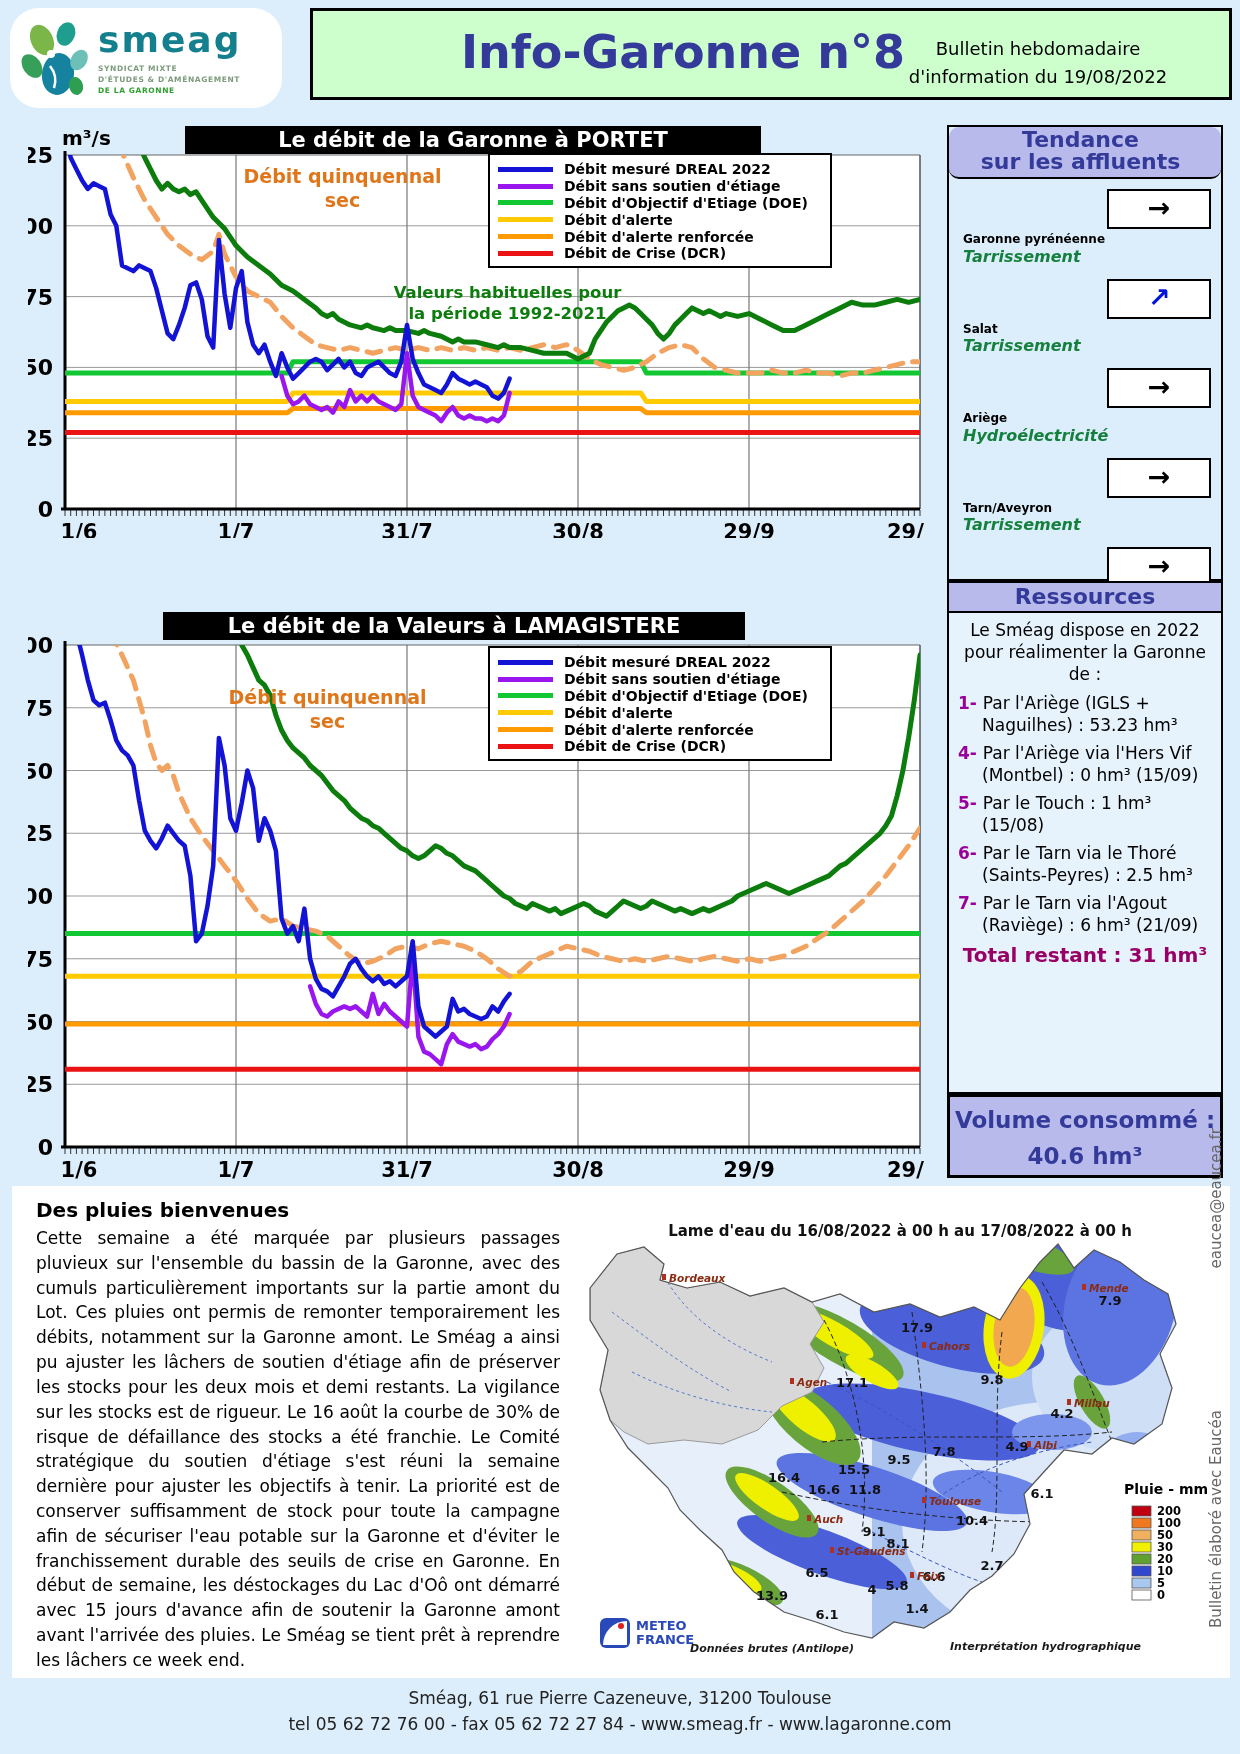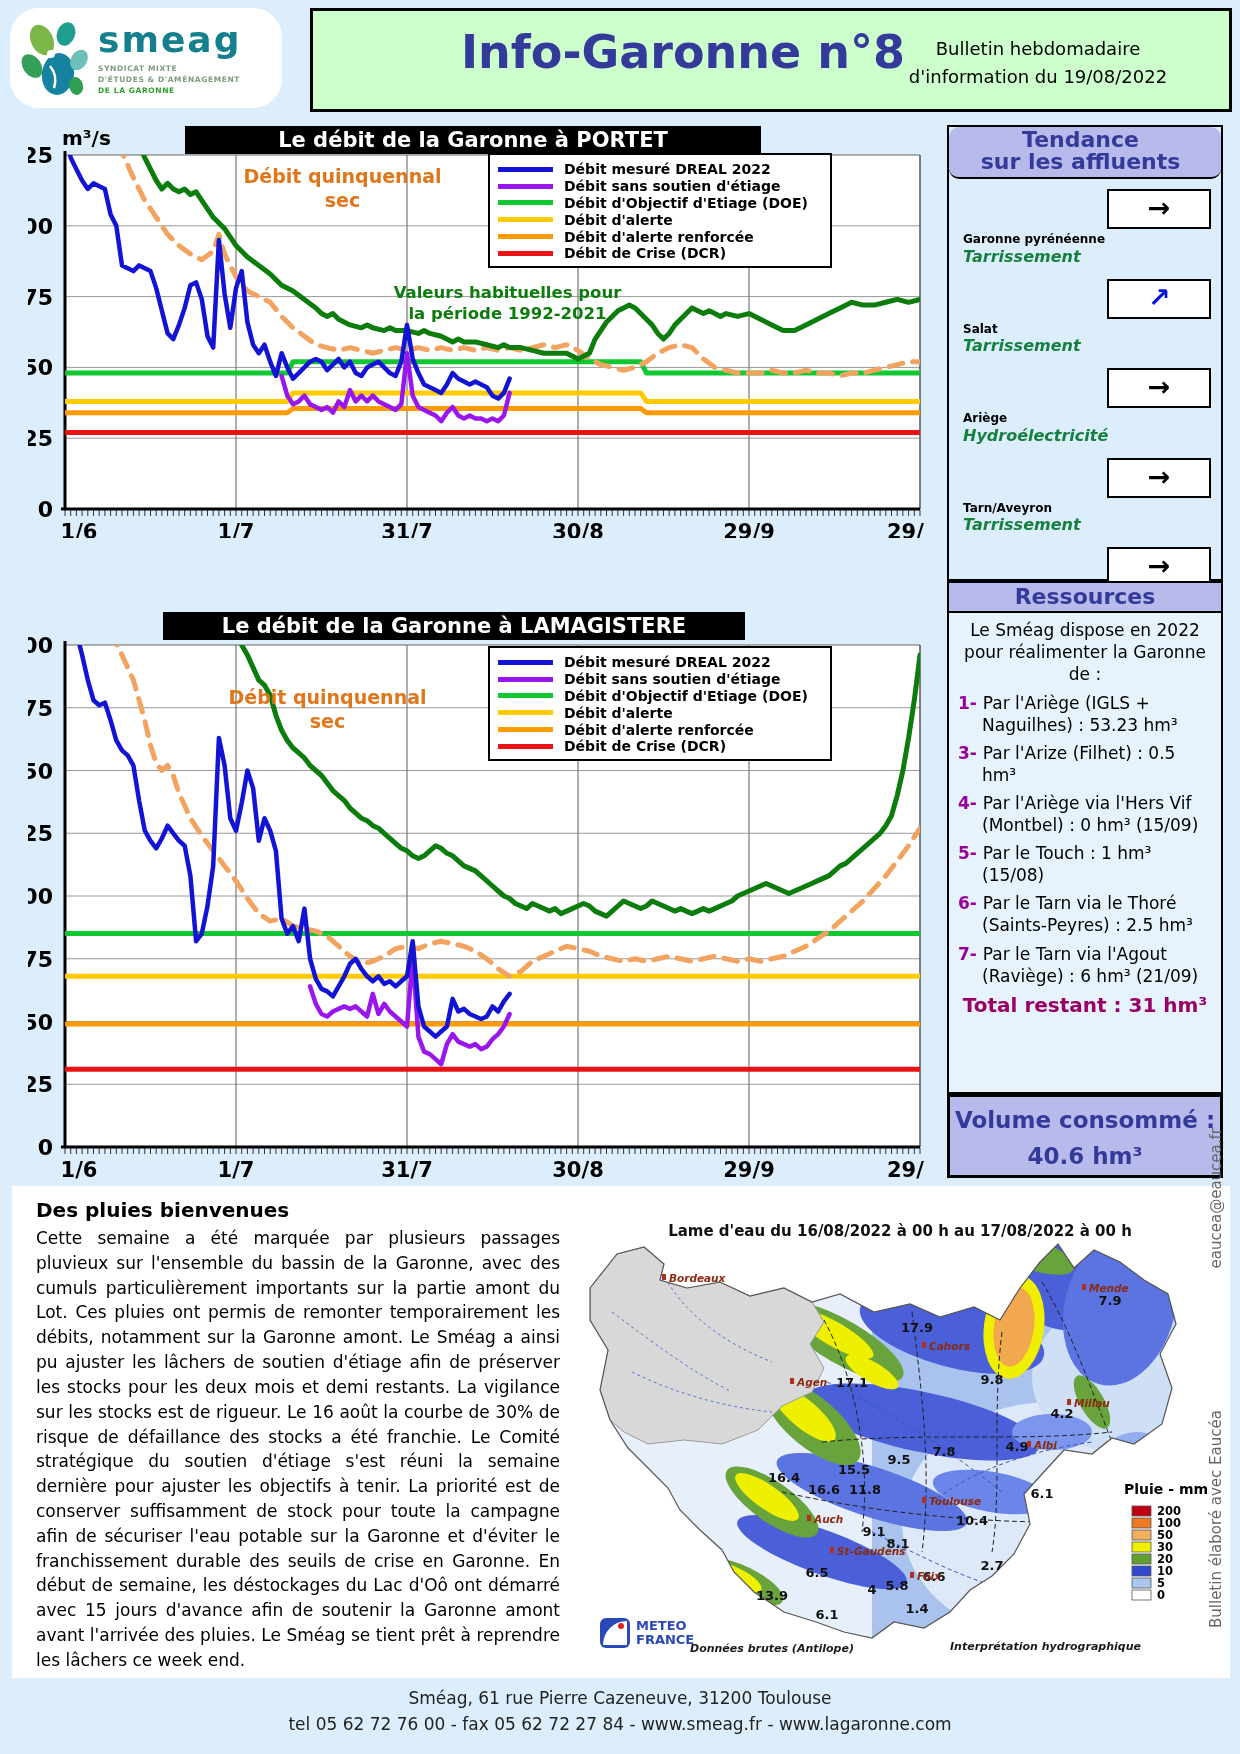--- a/index.html
+++ b/index.html
@@ -4,21 +4,21 @@
 <style>
   html,body{margin:0;padding:0;}
   #page{position:relative;width:1240px;height:1754px;background:#dceefb;font-family:"DejaVu Sans",sans-serif;overflow:hidden;}
   .abs{position:absolute;}
   
   #logo-box{left:10px;top:8px;width:272px;height:100px;background:#fff;border-radius:29px;}
   #logo-text{left:88px;top:14px;width:180px;}
   #logo-name{font-size:36px;font-weight:bold;color:#14808e;letter-spacing:2px;line-height:1;}
   .logo-sub{font-size:7.5px;letter-spacing:.6px;font-weight:bold;color:#7d9b7d;line-height:1.45;}
   .logo-sub.green{color:#2fa02f;}
-  #title-box{left:310px;top:8px;width:922px;height:104px;background:#ccffcc;border:3px solid #000;box-sizing:border-box;}
+  #title-box{left:310px;top:8px;width:922px;height:92px;background:#ccffcc;border:3px solid #000;box-sizing:border-box;}
   #main-title{left:90px;top:14px;width:560px;font-size:46px;font-weight:bold;color:#333a99;text-align:center;}
   #subtitle{left:560px;top:24px;width:330px;font-size:18px;color:#000;text-align:center;line-height:1.55;}
   
   .chart-title-bar{background:#000;color:#fff;font-weight:bold;font-size:21px;text-align:center;line-height:28px;}
   .unit-label{font-size:20px;font-weight:bold;color:#000;}
   .legend-box{background:#fff;border:2px solid #000;padding:6px 8px;box-sizing:border-box;}
   .legend-row{display:flex;align-items:center;height:16.8px;}
   .legend-swatch{width:55px;height:5px;margin-right:11px;flex:none;}
   .legend-label{font-size:14px;font-weight:bold;white-space:nowrap;color:#000;}
   .annot{font-weight:bold;text-align:center;line-height:1.25;}
@@ -506,21 +506,21 @@
       <line x1="33" y1="537" x2="892" y2="537" stroke="#000" stroke-width="3"></line>
       <path d="M37.0,366.3 L892.0,366.3" fill="none" stroke="#ffcb00" stroke-width="5" stroke-linejoin="round" stroke-linecap="round" clip-path="url(#clip1)"></path>
       <path d="M37.0,414.0 L892.0,414.0" fill="none" stroke="#ff9a00" stroke-width="5" stroke-linejoin="round" stroke-linecap="round" clip-path="url(#clip1)"></path>
       <path d="M37.0,459.2 L892.0,459.2" fill="none" stroke="#ea1212" stroke-width="5" stroke-linejoin="round" stroke-linecap="round" clip-path="url(#clip1)"></path>
       <path d="M37.0,323.6 L892.0,323.6" fill="none" stroke="#12c832" stroke-width="5" stroke-linejoin="round" stroke-linecap="round" clip-path="url(#clip1)"></path>
       <path d="M82.6,22.5 L94.0,45.0 L105.4,70.1 L116.8,110.3 L122.5,135.4 L128.2,153.0 L133.9,160.5 L139.6,155.5 L145.3,165.5 L151.0,183.1 L162.4,208.2 L173.8,225.8 L185.2,240.8 L196.6,255.9 L208.0,270.9 L219.4,288.5 L230.8,303.6 L242.2,311.1 L253.6,308.6 L265.0,316.1 L276.4,318.6 L287.8,321.1 L299.2,326.2 L310.6,336.2 L322.0,346.2 L333.4,353.8 L344.8,351.3 L356.2,346.2 L367.6,338.7 L379.0,336.2 L390.4,338.7 L401.8,333.7 L413.2,331.2 L424.6,333.7 L436.0,336.2 L447.4,341.2 L458.8,348.8 L470.2,358.8 L481.6,366.3 L493.0,361.3 L504.4,351.3 L515.8,346.2 L527.2,341.2 L538.6,336.2 L550.0,338.7 L561.4,341.2 L572.8,346.2 L584.2,348.8 L595.6,351.3 L607.0,348.8 L618.4,351.3 L629.8,348.8 L641.2,346.2 L652.6,348.8 L664.0,351.3 L675.4,348.8 L686.8,346.2 L698.2,348.8 L709.6,351.3 L721.0,348.8 L732.4,351.3 L743.8,348.8 L755.2,346.2 L766.6,341.2 L778.0,336.2 L789.4,328.7 L800.8,321.1 L812.2,311.1 L823.6,301.1 L835.0,291.0 L846.4,278.5 L857.8,265.9 L869.2,250.9 L880.6,235.8 L892.0,218.2" fill="none" stroke="#f2a360" stroke-width="5" stroke-linejoin="round" stroke-linecap="round" clip-path="url(#clip1)" stroke-dasharray="14 10"></path>
       <path d="M202.3,4.9 L208.0,17.4 L213.7,35.0 L219.4,45.0 L225.1,57.6 L230.8,70.1 L236.5,75.2 L242.2,85.2 L247.9,105.3 L253.6,120.3 L259.3,130.4 L265.0,137.9 L270.7,142.9 L276.4,147.9 L282.1,155.5 L287.8,160.5 L293.5,165.5 L299.2,173.1 L304.9,180.6 L310.6,185.6 L316.3,190.6 L322.0,198.1 L327.7,203.2 L333.4,208.2 L339.1,210.7 L344.8,215.7 L350.5,218.2 L356.2,223.3 L361.9,228.3 L367.6,233.3 L373.3,238.3 L379.0,240.8 L384.7,245.8 L390.4,248.4 L396.1,245.8 L401.8,240.8 L407.5,235.8 L413.2,238.3 L418.9,243.3 L424.6,245.8 L430.3,250.9 L436.0,255.9 L441.7,258.4 L447.4,260.9 L453.1,265.9 L458.8,270.9 L464.5,276.0 L470.2,281.0 L475.9,286.0 L481.6,288.5 L487.3,293.5 L493.0,296.0 L498.7,298.6 L504.4,293.5 L510.1,296.0 L515.8,298.6 L521.5,301.1 L527.2,298.6 L532.9,303.6 L538.6,301.1 L544.3,298.6 L550.0,296.0 L555.7,293.5 L561.4,296.0 L567.1,301.1 L572.8,303.6 L578.5,306.1 L584.2,301.1 L589.9,296.0 L595.6,291.0 L601.3,293.5 L607.0,296.0 L612.7,298.6 L618.4,296.0 L624.1,291.0 L629.8,293.5 L635.5,296.0 L641.2,298.6 L646.9,301.1 L652.6,298.6 L658.3,301.1 L664.0,303.6 L669.7,301.1 L675.4,298.6 L681.1,301.1 L686.8,298.6 L692.5,296.0 L698.2,293.5 L703.9,291.0 L709.6,286.0 L715.3,283.5 L721.0,281.0 L726.7,278.5 L732.4,276.0 L738.1,273.4 L743.8,276.0 L749.5,278.5 L755.2,281.0 L760.9,283.5 L766.6,281.0 L772.3,278.5 L778.0,276.0 L783.7,273.4 L789.4,270.9 L795.1,268.4 L800.8,265.9 L806.5,260.9 L812.2,255.9 L817.9,253.4 L823.6,248.4 L829.3,243.3 L835.0,238.3 L840.7,233.3 L846.4,228.3 L852.1,223.3 L857.8,215.7 L863.5,205.7 L869.2,185.6 L874.9,160.5 L880.6,127.9 L886.3,90.2 L892.0,45.0" fill="none" stroke="#0c7c0c" stroke-width="5" stroke-linejoin="round" stroke-linecap="round" clip-path="url(#clip1)"></path>
       <path d="M282.1,376.4 L287.8,393.9 L293.5,404.0 L299.2,406.5 L304.9,401.5 L310.6,398.9 L316.3,396.4 L322.0,398.9 L327.7,396.4 L333.4,401.5 L339.1,406.5 L344.8,383.9 L350.5,404.0 L356.2,393.9 L361.9,401.5 L367.6,406.5 L373.3,411.5 L379.0,416.5 L384.7,346.2 L390.4,426.6 L396.1,441.6 L401.8,444.1 L407.5,449.1 L413.2,454.2 L418.9,434.1 L424.6,424.1 L430.3,431.6 L436.0,434.1 L441.7,436.6 L447.4,434.1 L453.1,439.1 L458.8,436.6 L464.5,429.1 L470.2,424.1 L475.9,416.5 L481.6,404.0" fill="none" stroke="#9a16ee" stroke-width="4.5" stroke-linejoin="round" stroke-linecap="round" clip-path="url(#clip1)"></path>
       <path d="M37.0,-2.6 L48.4,22.5 L54.1,45.0 L59.8,70.1 L65.5,90.2 L71.2,95.2 L76.9,92.7 L82.6,110.3 L88.3,130.4 L94.0,140.4 L99.7,145.4 L105.4,155.5 L111.1,190.6 L116.8,220.7 L122.5,230.8 L128.2,238.3 L133.9,228.3 L139.6,215.7 L145.3,223.3 L151.0,230.8 L156.7,235.8 L162.4,265.9 L168.1,331.2 L173.8,323.6 L179.5,296.0 L185.2,255.9 L190.9,127.9 L196.6,155.5 L202.3,208.2 L208.0,220.7 L213.7,193.1 L219.4,160.5 L225.1,178.1 L230.8,230.8 L236.5,208.2 L242.2,220.7 L247.9,240.8 L253.6,308.6 L259.3,323.6 L265.0,316.1 L270.7,331.2 L276.4,298.6 L282.1,348.8 L287.8,368.8 L293.5,378.9 L299.2,381.4 L304.9,386.4 L310.6,376.4 L316.3,366.3 L322.0,353.8 L327.7,348.8 L333.4,358.8 L339.1,366.3 L344.8,371.3 L350.5,366.3 L356.2,373.9 L361.9,371.3 L367.6,376.4 L373.3,371.3 L379.0,366.3 L384.7,331.2 L390.4,396.4 L396.1,416.5 L401.8,421.5 L407.5,426.6 L413.2,421.5 L418.9,416.5 L424.6,388.9 L430.3,401.5 L436.0,398.9 L441.7,404.0 L447.4,406.5 L453.1,409.0 L458.8,406.5 L464.5,396.4 L470.2,401.5 L475.9,391.4 L481.6,383.9" fill="none" stroke="#1313d6" stroke-width="4.5" stroke-linejoin="round" stroke-linecap="round" clip-path="url(#clip1)"></path>
     </svg>
-  <div class="abs chart-title-bar" style="left:163px;top:612px;width:582px;height:28px">Le débit de la Garonne à LAMAGISTERE</div>
+  <div class="abs chart-title-bar" style="left:163px;top:612px;width:582px;height:28px">Le débit de la Valeurs à LAMAGISTERE</div>
   <div class="abs legend-box" id="legend-1" style="left:488px;top:646px;width:344px;height:115px">
       <div class="legend-row">
         <div class="legend-swatch" style="background: rgb(19, 19, 214);"></div>
         <div class="legend-label">Débit mesuré DREAL 2022</div>
       </div>
       <div class="legend-row">
         <div class="legend-swatch" style="background: rgb(154, 22, 238);"></div>
         <div class="legend-label">Débit sans soutien d'étiage</div>
       </div>
       <div class="legend-row">
@@ -592,21 +592,20 @@
         </div>
       </div>
   </div>
 
   <div class="abs panel" id="ressources-panel">
     <div class="panel-header" id="ressources-header">Ressources</div>
     <div id="ressources-body">
       <div id="ressources-intro">Le Sméag dispose en 2022 pour réalimenter la Garonne de :</div>
       <div id="ressources-items">
           <div class="r-item"><span class="r-num">1- </span><span>Par l'Ariège (IGLS + Naguilhes) : 53.23 hm³</span></div>
-          <div class="r-item"><span class="r-num">3- </span><span>Par l'Arize (Filhet) : 0.5 hm³</span></div>
           <div class="r-item"><span class="r-num">4- </span><span>Par l'Ariège via l'Hers Vif (Montbel) : 0 hm³ (15/09)</span></div>
           <div class="r-item"><span class="r-num">5- </span><span>Par le Touch :  1 hm³ (15/08)</span></div>
           <div class="r-item"><span class="r-num">6- </span><span>Par le Tarn via le Thoré (Saints-Peyres) : 2.5 hm³</span></div>
           <div class="r-item"><span class="r-num">7- </span><span>Par le Tarn via l'Agout (Raviège) : 6 hm³ (21/09)</span></div>
         </div>
       <div id="ressources-total">Total restant : 31 hm³</div>
     </div>
   </div>
   <div class="abs" id="volume-box">
     <div>Volume consommé  :</div>

